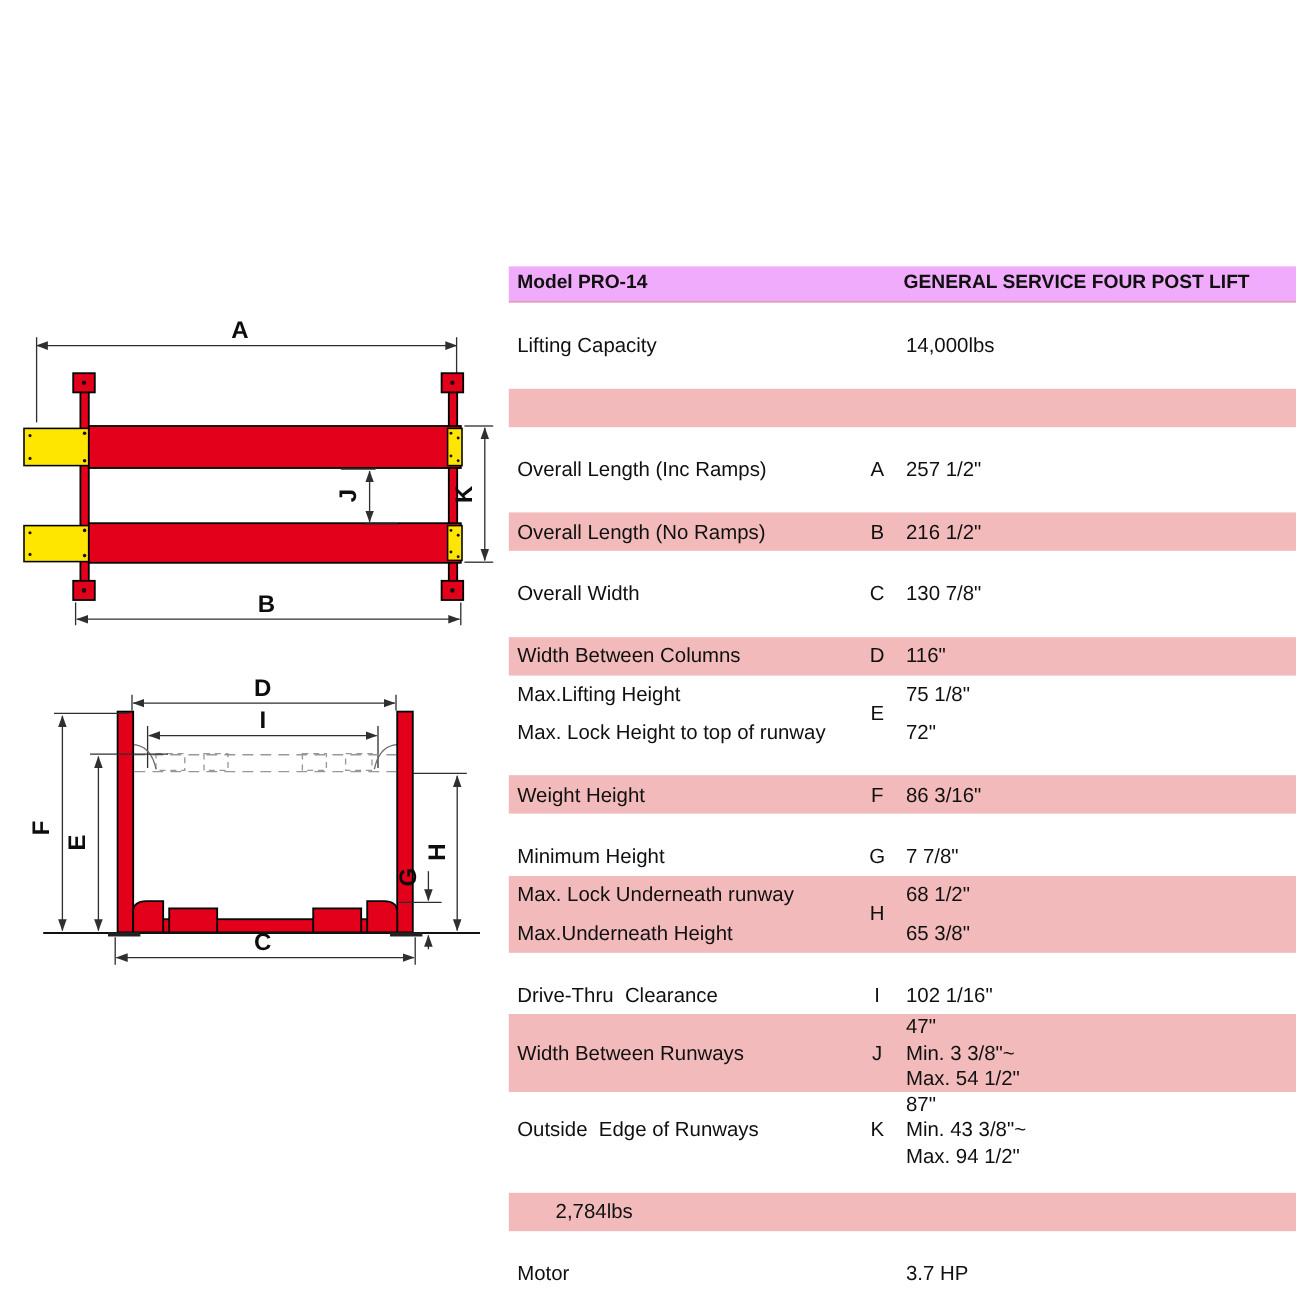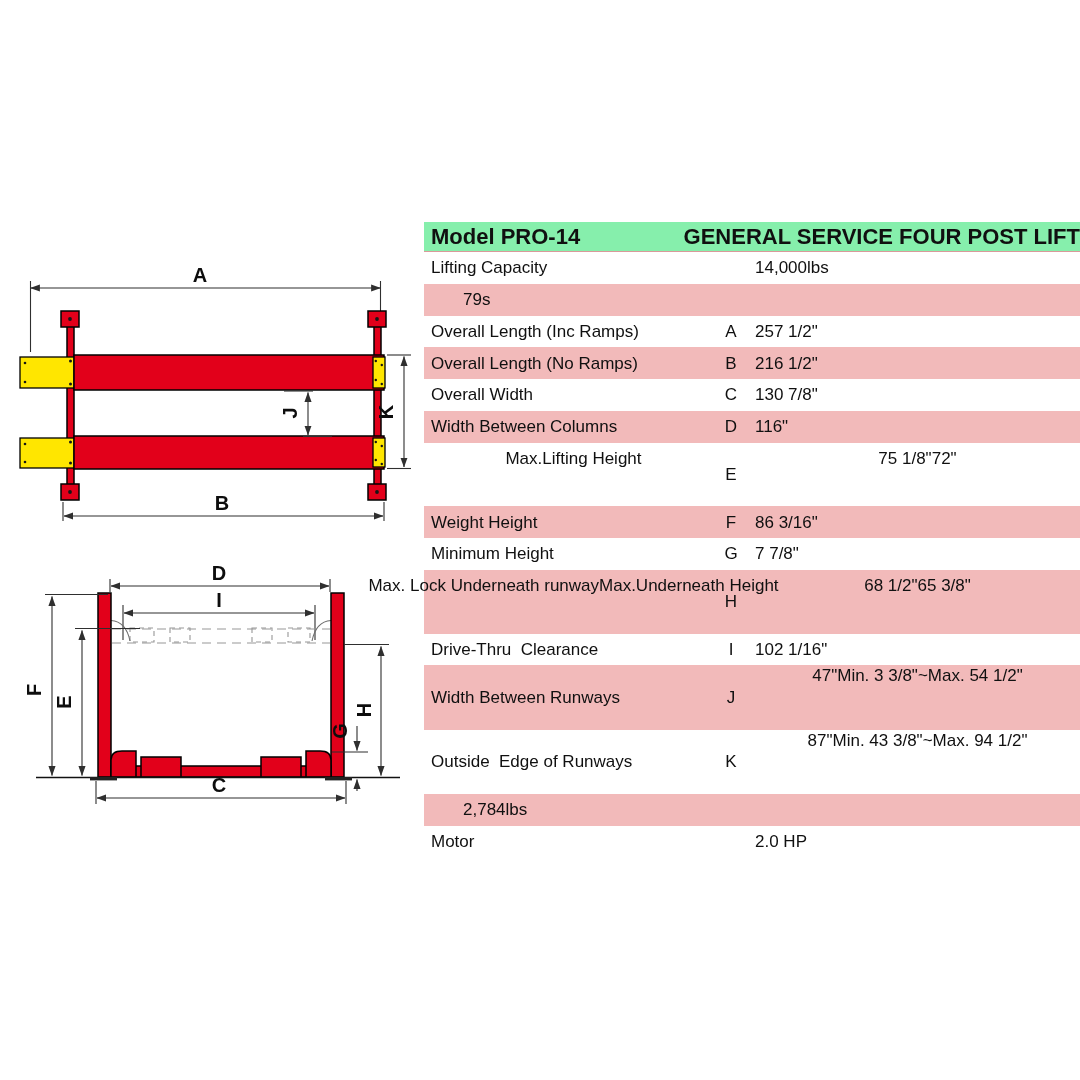--- a/index.html
+++ b/index.html
@@ -2,33 +2,33 @@
 <html><head>
 <meta charset="utf-8">
 <style>
   html,body{margin:0;padding:0;}
   body{
     width:1080px;height:1080px;position:relative;background:#ffffff;
     font-family:"Liberation Sans",sans-serif;color:#101010;overflow:hidden;
   }
   
   .spec-table{position:absolute;left:424px;top:222px;width:656px;font-size:17px;line-height:1.15;}
-  .t-header{height:29px;background:#86efac;border-bottom:1px solid #d99a9a;display:flex;align-items:center;font-weight:bold;font-size:22px;}
+  .t-header{height:29px;background:#f0abfc;border-bottom:1px solid #d99a9a;display:flex;align-items:center;font-weight:bold;font-size:16px;}
   .h-model{width:322px;padding-left:7px;white-space:pre;}
   .h-title{flex:1;white-space:pre;}
   .row{display:flex;}
   .pink{background:#f2baba;}
-  .r1{height:31.8px;}
+  .r1{height:31.8px;margin-top:20px;}
   .r2{height:63.6px;}
   .r3{height:64.5px;}
   .c-label{width:285px;padding-left:7px;white-space:pre;}
   .c-letter{width:30px;display:flex;align-items:center;justify-content:center;}
   .c-value{flex:1;padding-left:9px;white-space:pre;}
   .r1 .c-label,.r1 .c-value{display:flex;align-items:center;}
-  .col{display:flex;flex-direction:row;justify-content:center;}
+  .col{display:flex;flex-direction:column;justify-content:center;}
   .r2 .ln{height:31.8px;display:flex;align-items:center;}
   .r3 .ln{height:21.5px;display:flex;align-items:center;}
   .r3 .c-label{display:flex;align-items:center;}
   
   .diagram{position:absolute;left:0;top:250px;}
   .red{fill:#e2001a;stroke:#000000;stroke-width:1.5;}
   .yellow{fill:#ffe600;stroke:#000000;stroke-width:1.3;}
   .dim{stroke:#2f2f2f;stroke-width:1.1;fill:none;}
   .solidline{stroke:#111111;stroke-width:1.7;fill:none;}
   .dash{stroke:#979797;stroke-width:1.2;fill:none;stroke-dasharray:9 6;}
@@ -47,21 +47,20 @@
     <div class="h-title">GENERAL SERVICE FOUR POST LIFT</div>
   </div>
 
   <div class="row r1">
     <div class="c-label">Lifting Capacity</div>
     <div class="c-letter"></div>
     <div class="c-value">14,000lbs</div>
   </div>
   <div class="row r1 pink">
     <div class="c-letter"></div>
-    <div class="c-value">79s</div>
   </div>
   <div class="row r1">
     <div class="c-label">Overall Length (Inc Ramps)</div>
     <div class="c-letter">A</div>
     <div class="c-value">257 1/2"</div>
   </div>
   <div class="row r1 pink">
     <div class="c-label">Overall Length (No Ramps)</div>
     <div class="c-letter">B</div>
     <div class="c-value">216 1/2"</div>
@@ -72,20 +71,21 @@
     <div class="c-value">130 7/8"</div>
   </div>
   <div class="row r1 pink">
     <div class="c-label">Width Between Columns</div>
     <div class="c-letter">D</div>
     <div class="c-value">116"</div>
   </div>
   <div class="row r2">
     <div class="c-label col">
       <div class="ln">Max.Lifting Height</div>
+      <div class="ln">Max. Lock Height to top of runway</div>
     </div>
     <div class="c-letter">E</div>
     <div class="c-value col">
       <div class="ln">75 1/8"</div>
       <div class="ln">72"</div>
     </div>
   </div>
   <div class="row r1 pink">
     <div class="c-label">Weight Height</div>
     <div class="c-letter">F</div>
@@ -130,21 +130,21 @@
       <div class="ln">Max. 94 1/2"</div>
     </div>
   </div>
   <div class="row r1 pink">
     <div class="c-letter"></div>
     <div class="c-value">2,784lbs</div>
   </div>
   <div class="row r1">
     <div class="c-label">Motor</div>
     <div class="c-letter"></div>
-    <div class="c-value">2.0 HP</div>
+    <div class="c-value">3.7 HP</div>
   </div>
 </div>
 
 <svg class="diagram" width="430" height="580" viewBox="0 250 430 580">
   <defs>
     <marker id="ae" viewBox="0 0 10 10" refX="9.5" refY="5" markerWidth="9" markerHeight="9" orient="auto">
       <path d="M0,1.4 L10,5 L0,8.6 z" fill="#2f2f2f"></path>
     </marker>
     <marker id="as" viewBox="0 0 10 10" refX="9.5" refY="5" markerWidth="9" markerHeight="9" orient="auto-start-reverse">
       <path d="M0,1.4 L10,5 L0,8.6 z" fill="#2f2f2f"></path>

